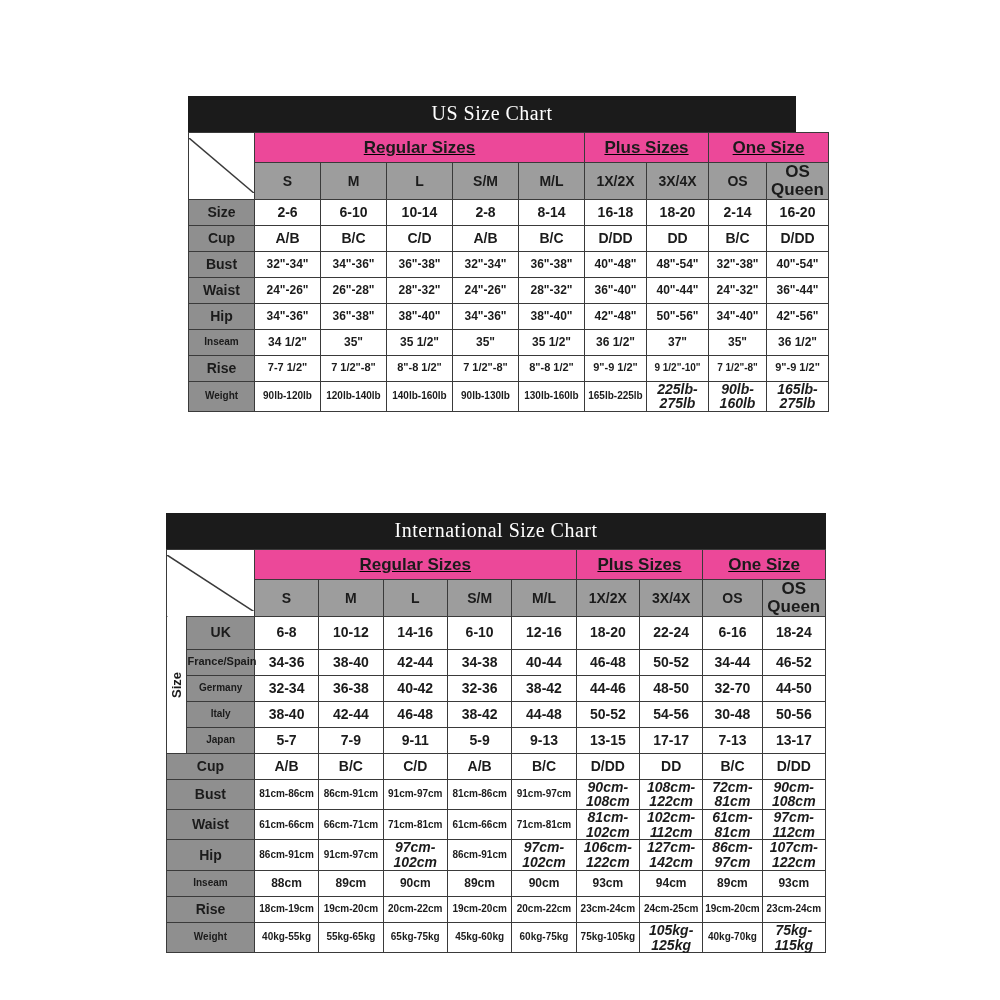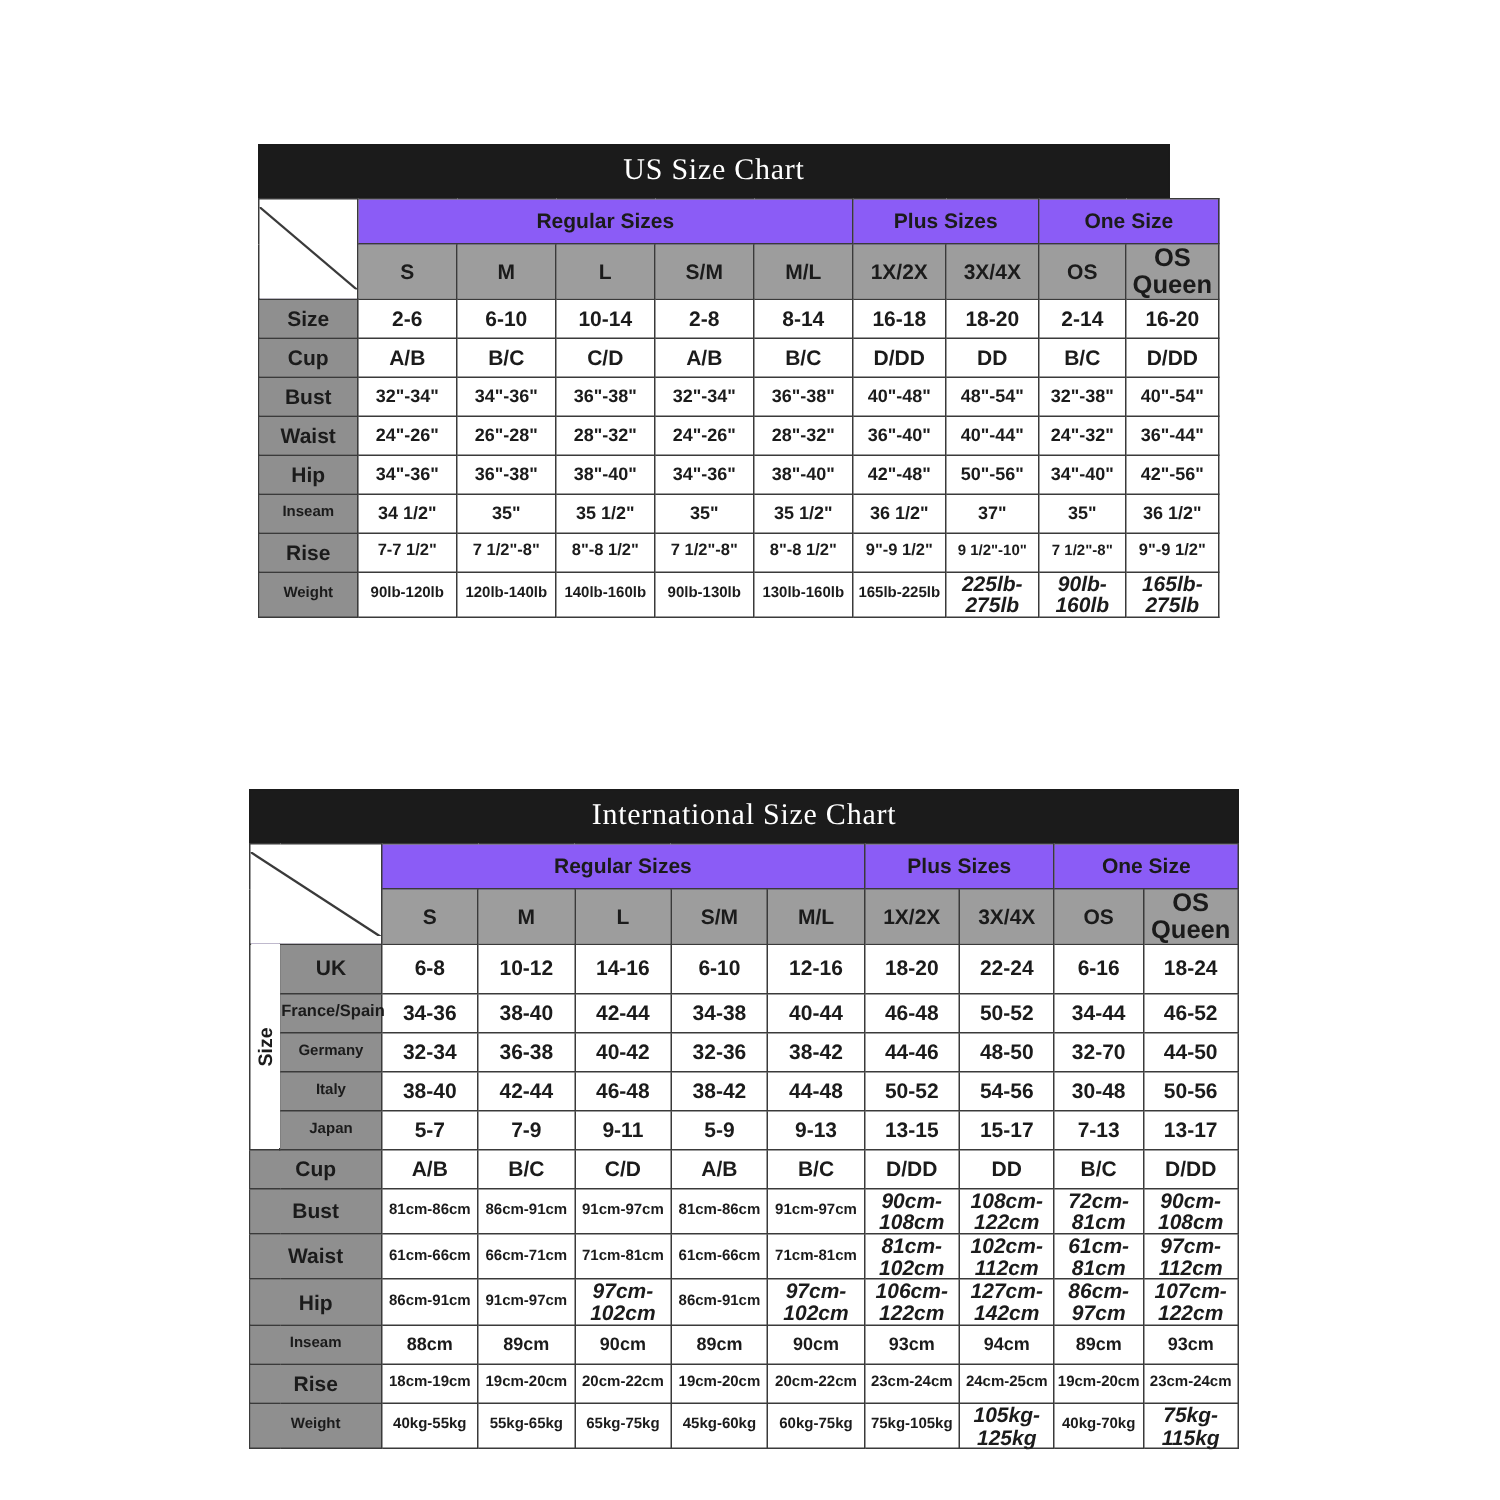--- a/index.html
+++ b/index.html
@@ -43,23 +43,24 @@
     text-align: center;
     vertical-align: middle;
     font-weight: bold;
     color: #1b1b1b;
     padding: 0;
     line-height: 1.05;
   }
 
   
   .grp {
-    background: #8b5cf6;
-    font-size: 14px;
+    background: #ec4899;
+    font-size: 17px;
     height: 30px;
+    text-decoration: underline;
   }
   
   .codes td {
     background: #9d9d9d;
     color: #000000;
     font-size: 14px;
     height: 26px;
   }
   .codes td.small {
     font-size: 17px;
@@ -101,21 +102,21 @@
     font-weight: normal;
     color: #1b1b1b;
     background: #ffffff;
   }
 </style>
 </head>
 <body>
 
 <div class="page">
 
-  <div class="chart-block" style="left:172px; top:96px; width:608px;">
+  <div class="chart-block" style="left:188px; top:96px; width:608px;">
     <div class="chart-title">US Size Chart</div>
     <table class="sz">
       <colgroup>
         <col style="width:66px">
         <col style="width:66px">
           <col style="width:66px">
           <col style="width:66px">
         <col style="width:66px">
           <col style="width:66px">
         <col style="width:62px">
@@ -246,21 +247,21 @@
           <td class="d s10">130lb-160lb</td>
           <td class="d s10">165lb-225lb</td>
           <td class="d s9">225lb-275lb</td>
           <td class="d s9">90lb-160lb</td>
           <td class="d s9">165lb-275lb</td>
         </tr>
       </tbody>
     </table>
   </div>
 
-  <div class="chart-block" style="left:166px; top:526px; width:660px;">
+  <div class="chart-block" style="left:166px; top:513px; width:660px;">
     <div class="chart-title">International Size Chart</div>
     <table class="sz">
       <colgroup>
         <col style="width:20px">
         <col style="width:66px">
         <col style="width:63px">
           <col style="width:63px">
           <col style="width:63px">
         <col style="width:63px">
           <col style="width:63px">
@@ -346,21 +347,21 @@
         </tr>
 
         <tr>
           <td class="lbl sm">Japan</td>
           <td class="d">5-7</td>
           <td class="d">7-9</td>
           <td class="d">9-11</td>
           <td class="d">5-9</td>
           <td class="d">9-13</td>
           <td class="d">13-15</td>
-          <td class="d">15-17</td>
+          <td class="d">17-17</td>
           <td class="d">7-13</td>
           <td class="d">13-17</td>
         </tr>
 
         <tr>
           <td colspan="2" class="lbl">Cup</td>
           <td class="d">A/B</td>
           <td class="d">B/C</td>
           <td class="d">C/D</td>
           <td class="d">A/B</td>

